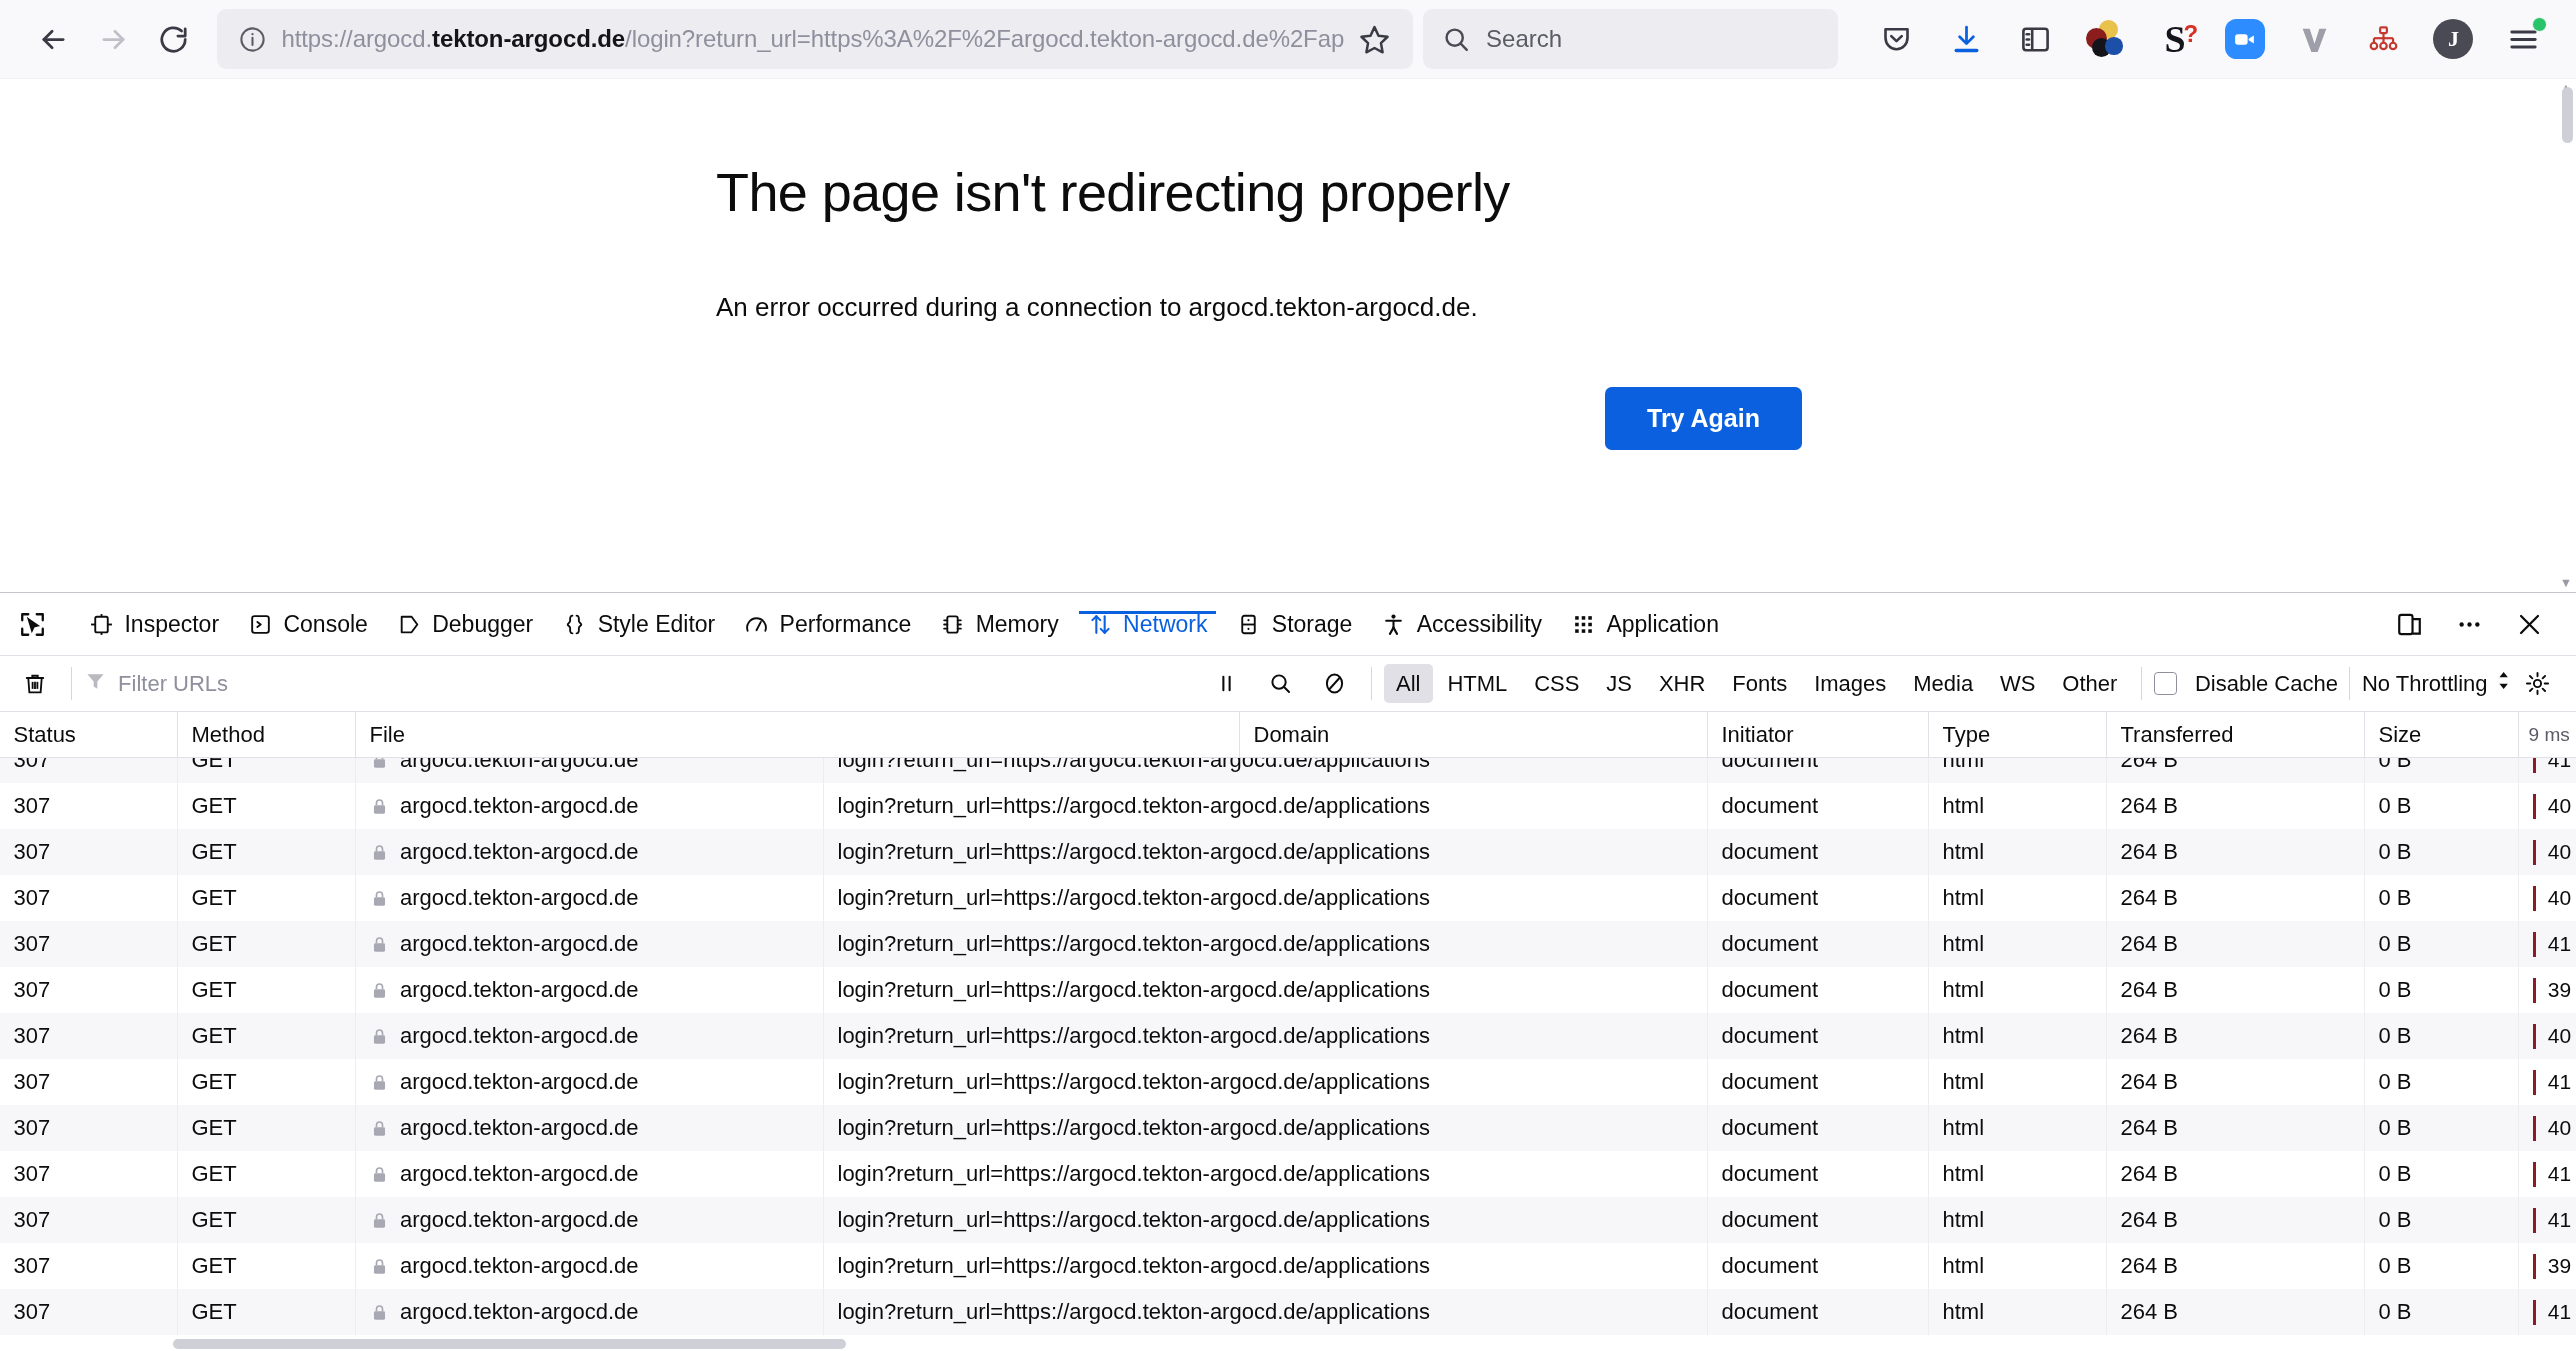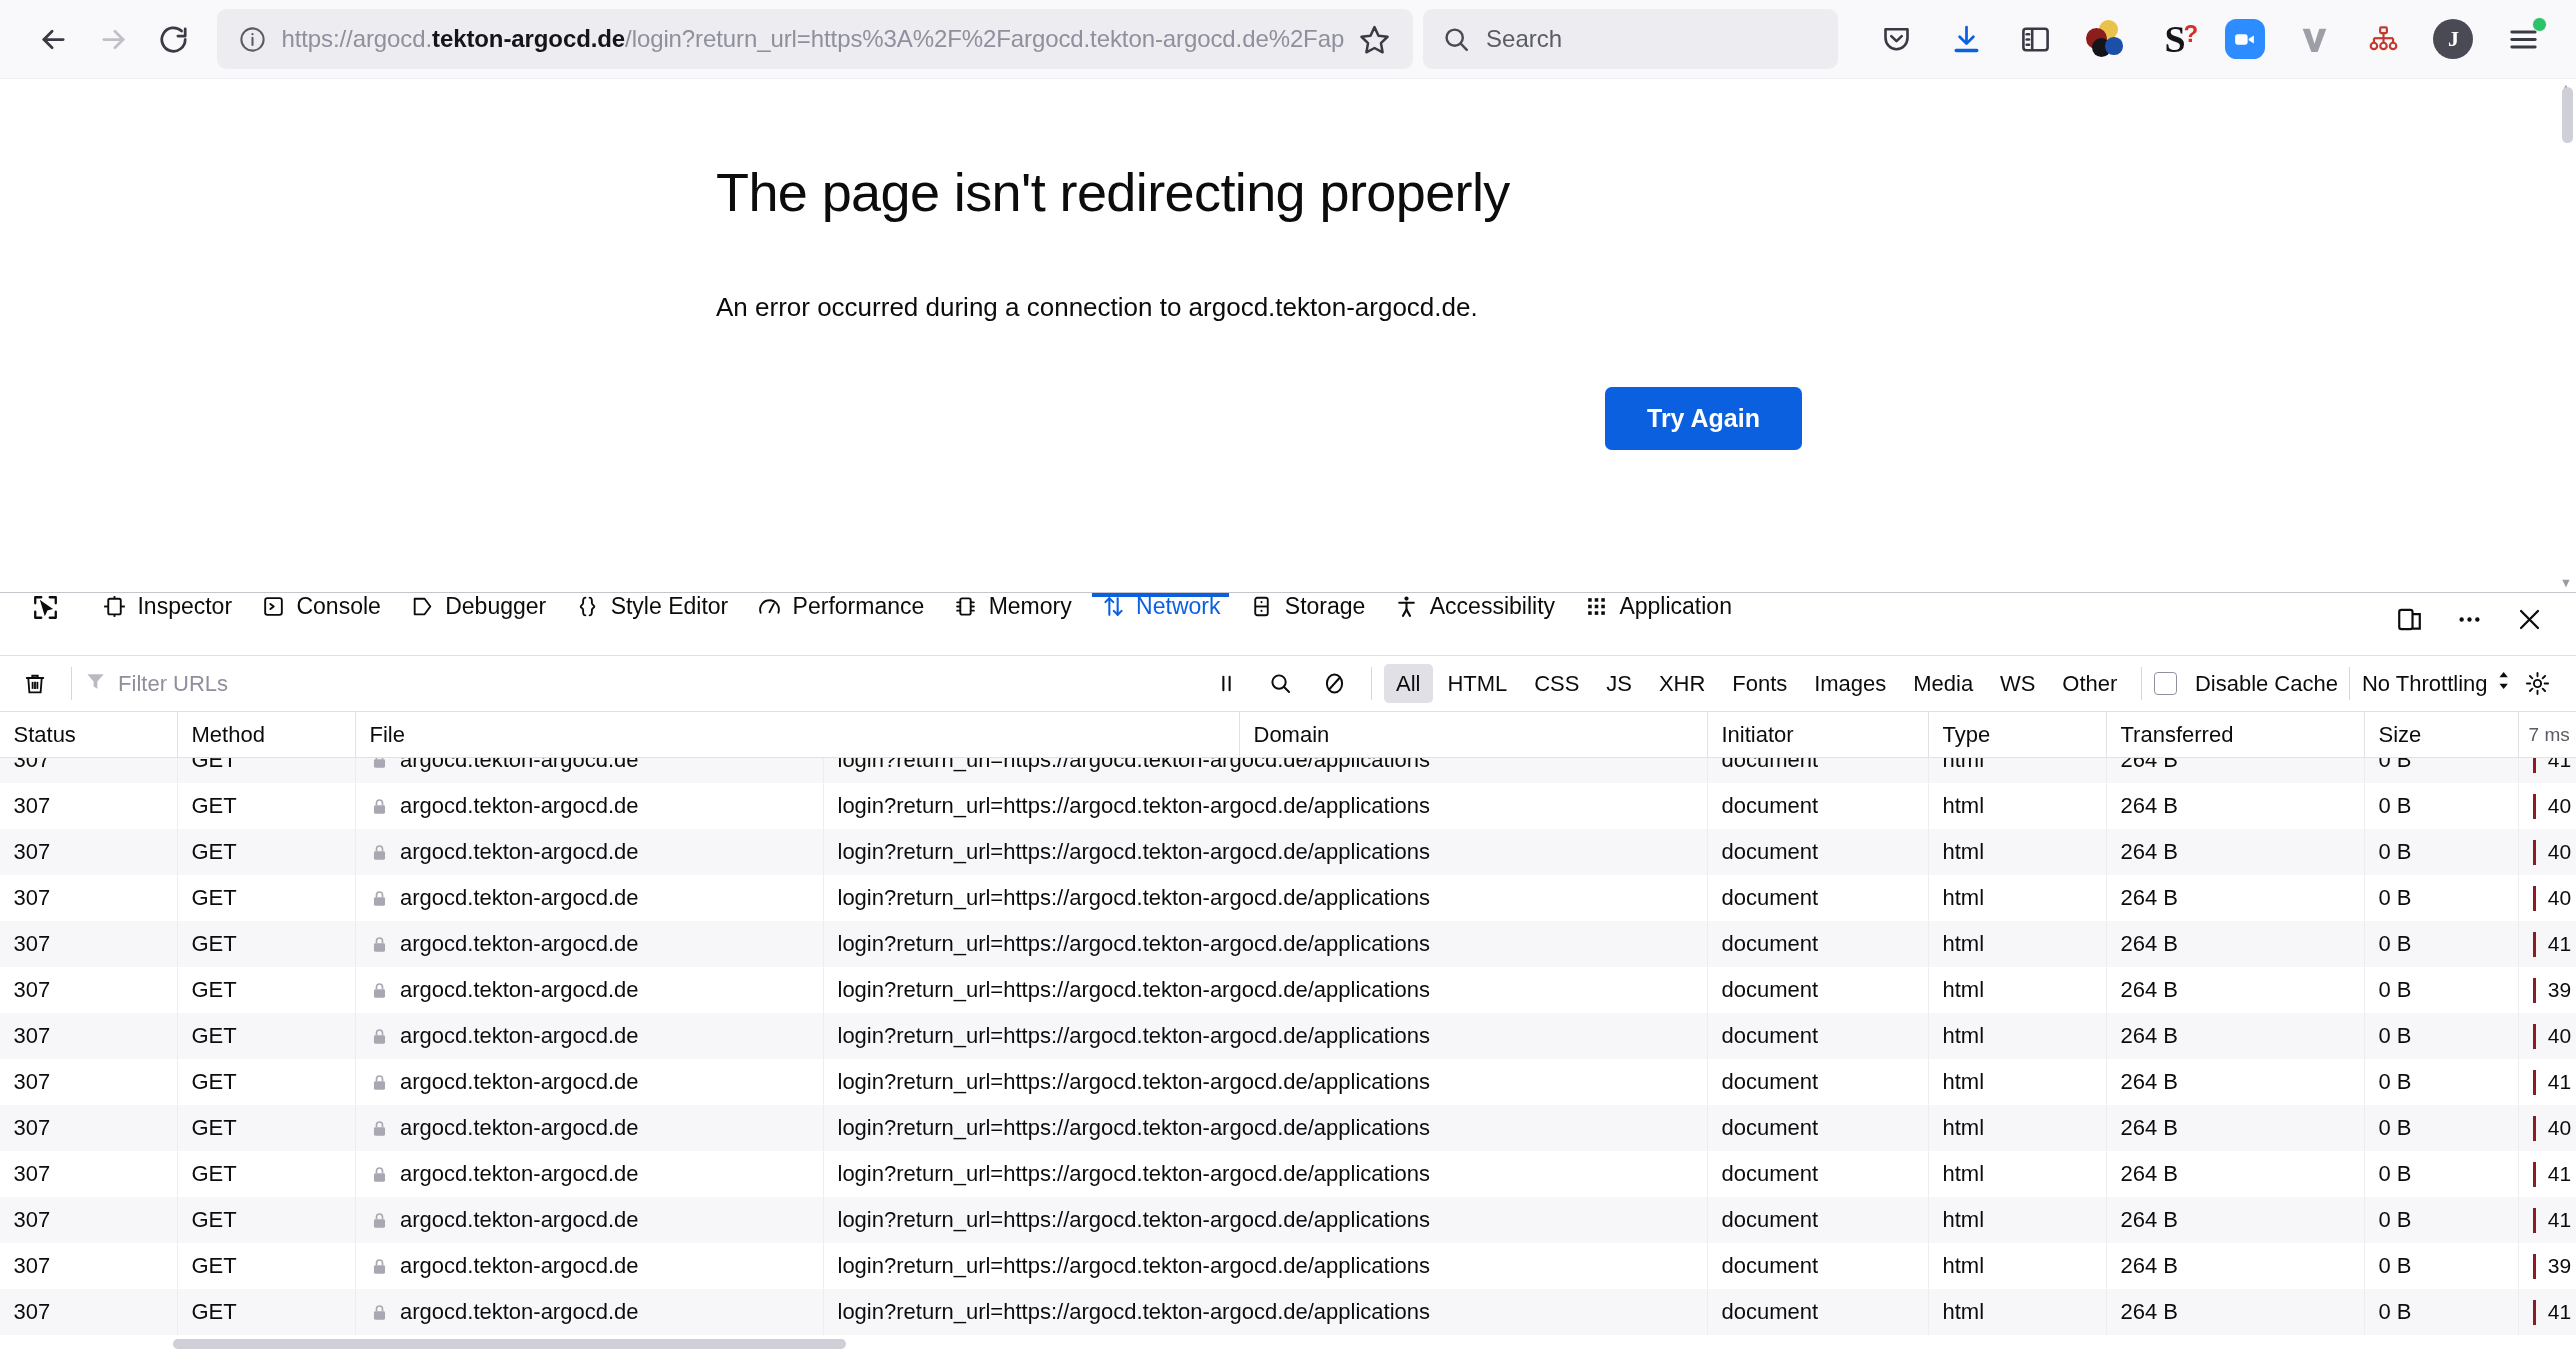--- a/index.html
+++ b/index.html
@@ -178,24 +178,24 @@
   .devtools {
     border-top: 1px solid #c5c5cb;
     background: #ffffff;
     height: 759px;
     display: flex;
     flex-direction: column;
   }
   .dt-tabbar {
     height: 63px;
     display: flex;
-    align-items: flex-start;
+    align-items: center;
     border-bottom: 1px solid #e0e0e6;
     background: #fff;
-    padding-left: 15px;
+    padding-left: 2px;
   }
   .dt-picker {
     width: 60px;
     display: flex; align-items: center; justify-content: center;
     flex: 0 0 auto;
   }
   .dt-sep {
     width: 1px; background: #d7d7db;
     margin: 13.5px 9.6px 13.5px 1.9px;
     flex: 0 0 auto;
@@ -730,21 +730,21 @@
   <div class="net-table">
     <div class="net-head">
       <div class="cell c-status">Status</div>
       <div class="cell c-method">Method</div>
       <div class="cell c-file">File</div>
       <div class="cell c-domain">Domain</div>
       <div class="cell c-init">Initiator</div>
       <div class="cell c-type">Type</div>
       <div class="cell c-trans">Transferred</div>
       <div class="cell c-size">Size</div>
-      <div class="cell c-time">7 ms</div>
+      <div class="cell c-time">9 ms</div>
     </div>
 
     <div id="rows-host">
         <div class="net-row odd" style="height: 25px; align-items: flex-end; overflow: hidden;">
           <div class="cell c-status">307</div>
           <div class="cell c-method">GET</div>
           <div class="cell c-domain"><span class="lock">
               <svg width="19" height="21" viewBox="0 0 24 24" fill="#a8a8b2">
                 <rect x="5" y="10.5" width="14" height="10.5" rx="1.8"></rect>
                 <path d="M8.2 10.5V7.6a3.8 3.8 0 0 1 7.6 0v2.9" fill="none" stroke="#a8a8b2" stroke-width="2.1"></path>

